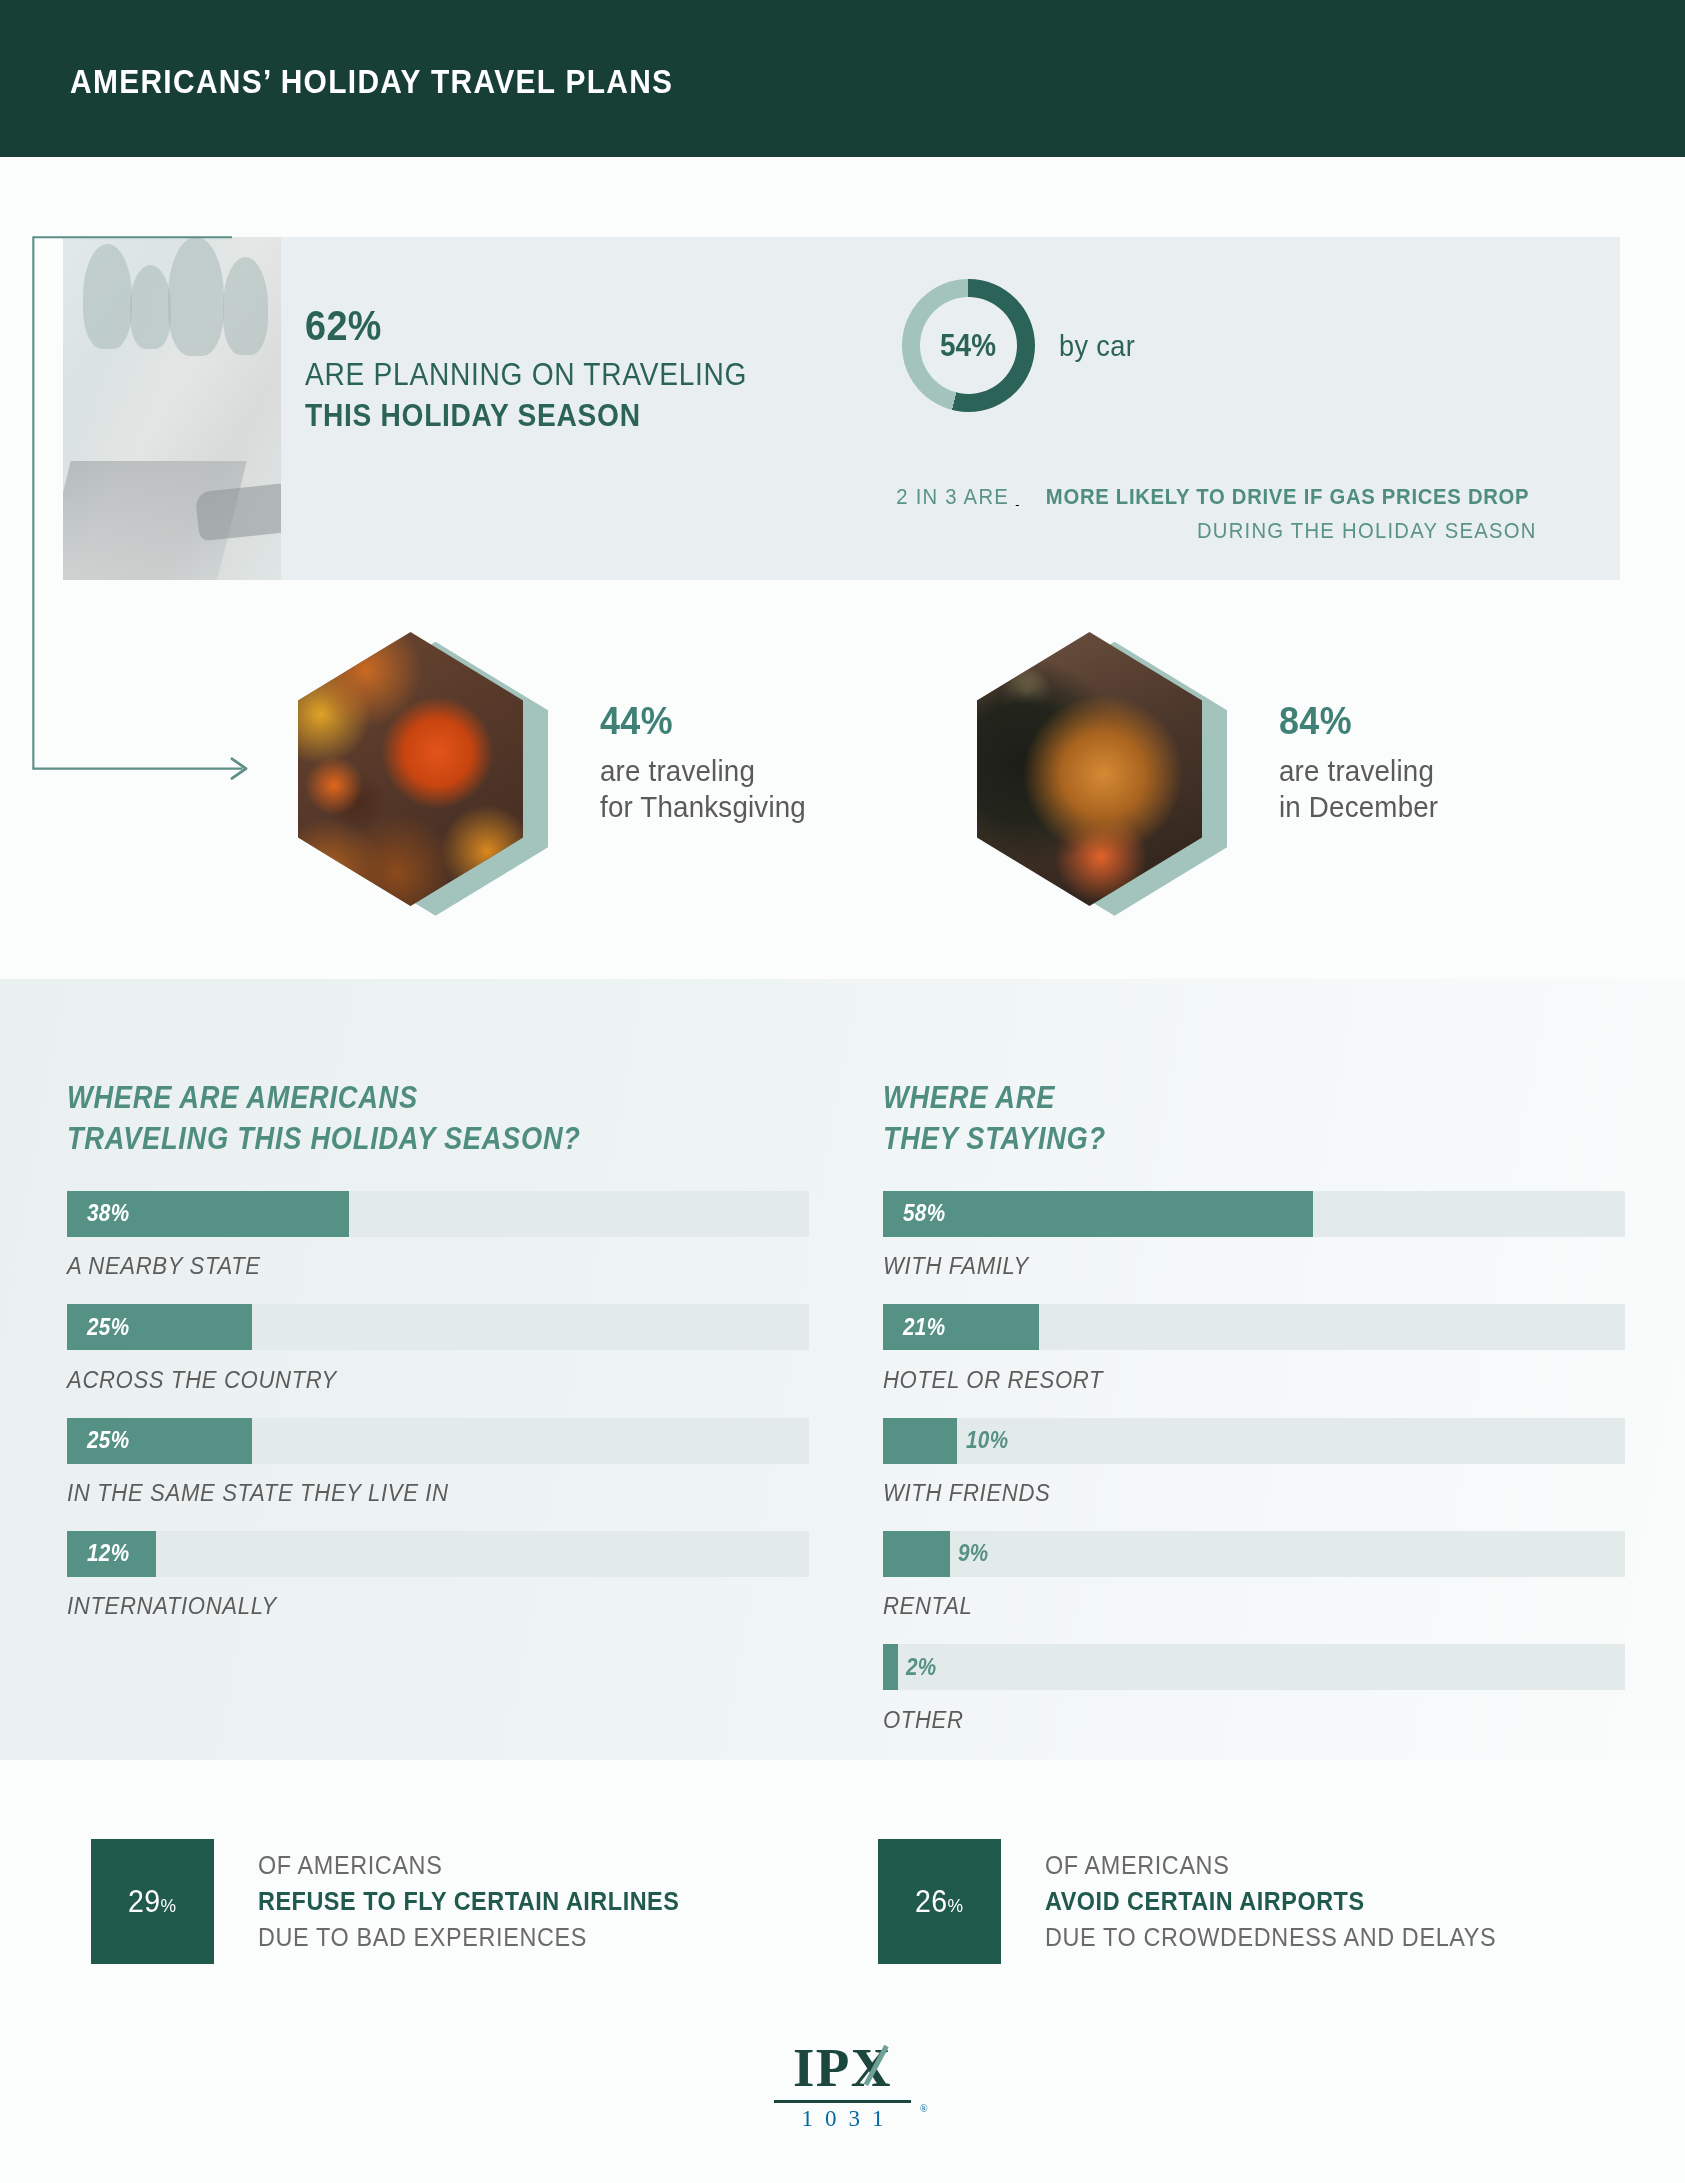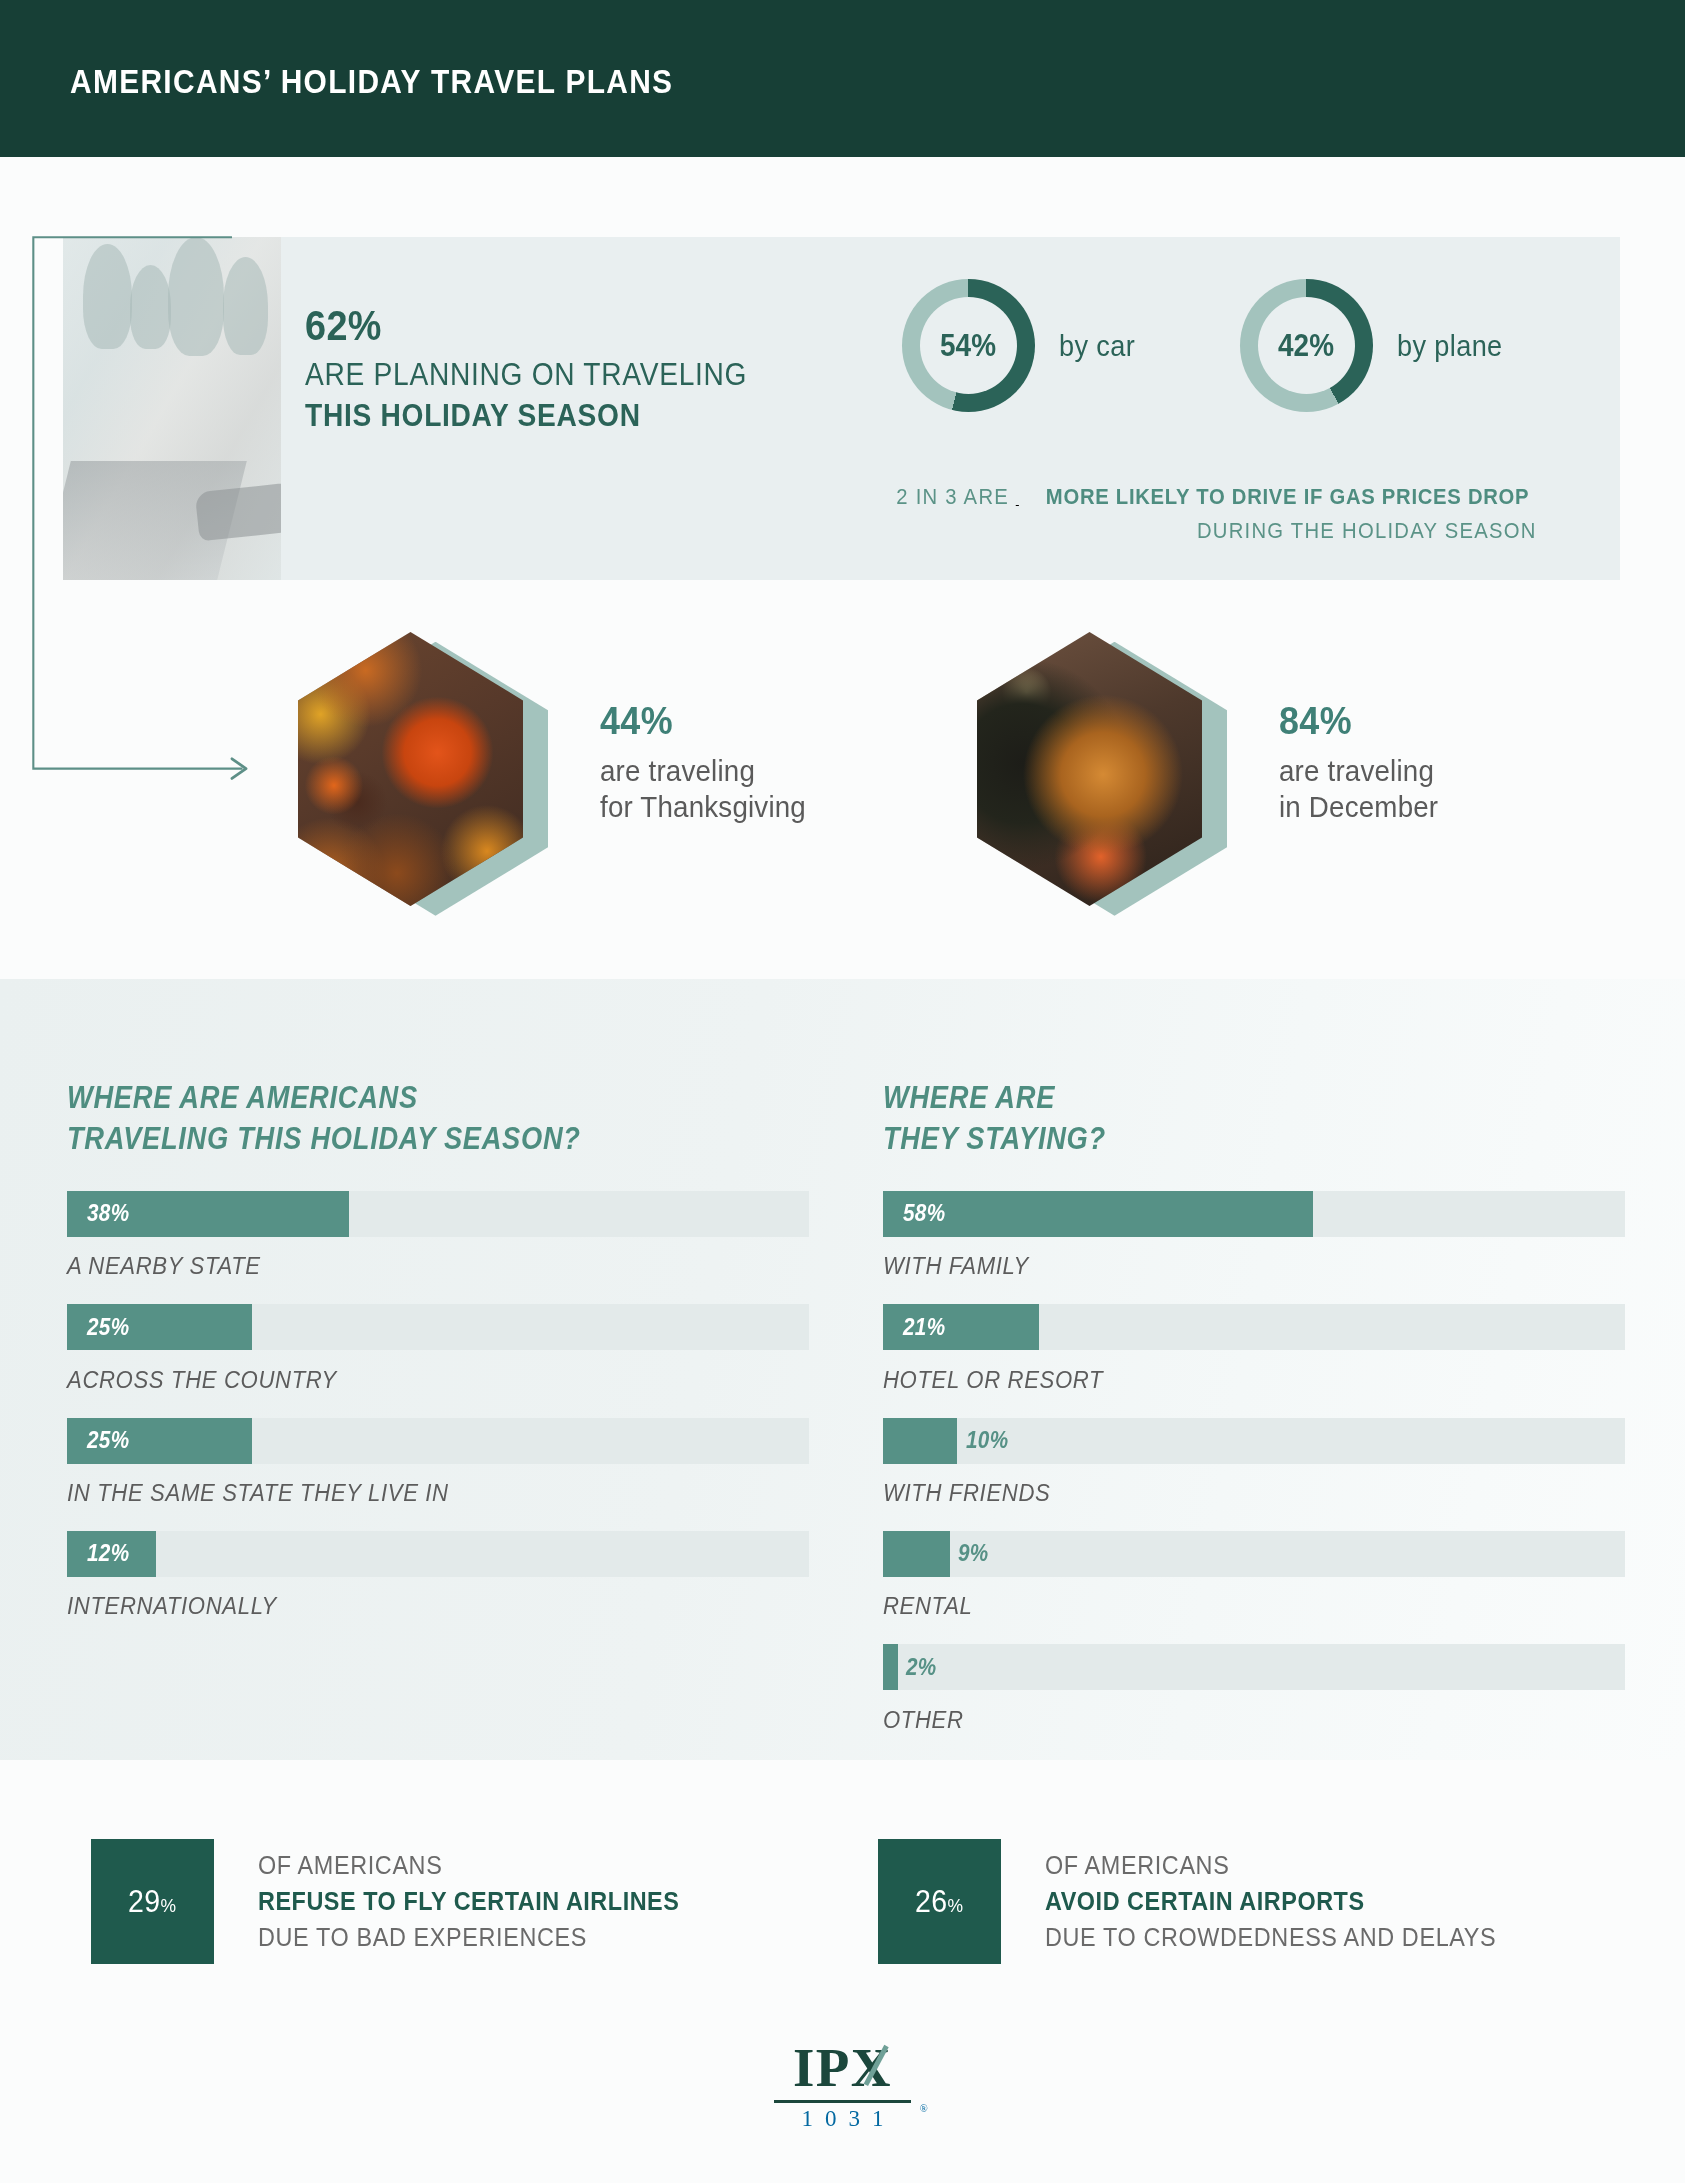--- a/index.html
+++ b/index.html
@@ -257,28 +257,20 @@
 
 <div class="donut-row">
   <div class="donut-group">
     <div class="donut" style="background:conic-gradient(#2b6358 0deg 194.4deg, #a3c3bd 194.4deg 360deg);">
       <div class="hole">
         <span class="pct">54%</span>
       </div>
     </div>
     <div class="donut-label">by car</div>
   </div>
-  <div class="donut-group">
-    <div class="donut" style="background:conic-gradient(#2b6358 0deg 151.2deg, #a3c3bd 151.2deg 360deg);">
-      <div class="hole">
-        <span class="pct">42%</span>
-      </div>
-    </div>
-    <div class="donut-label">by plane</div>
-  </div>
 </div>
 
 <div class="gasline">
   <div class="row1">
     <span class="light">2 IN 3 ARE</span>
     <span class="bold">MORE LIKELY TO DRIVE IF GAS PRICES DROP</span>
   </div>
   <div class="row2">
     <span class="light">DURING THE HOLIDAY SEASON</span>
   </div>

